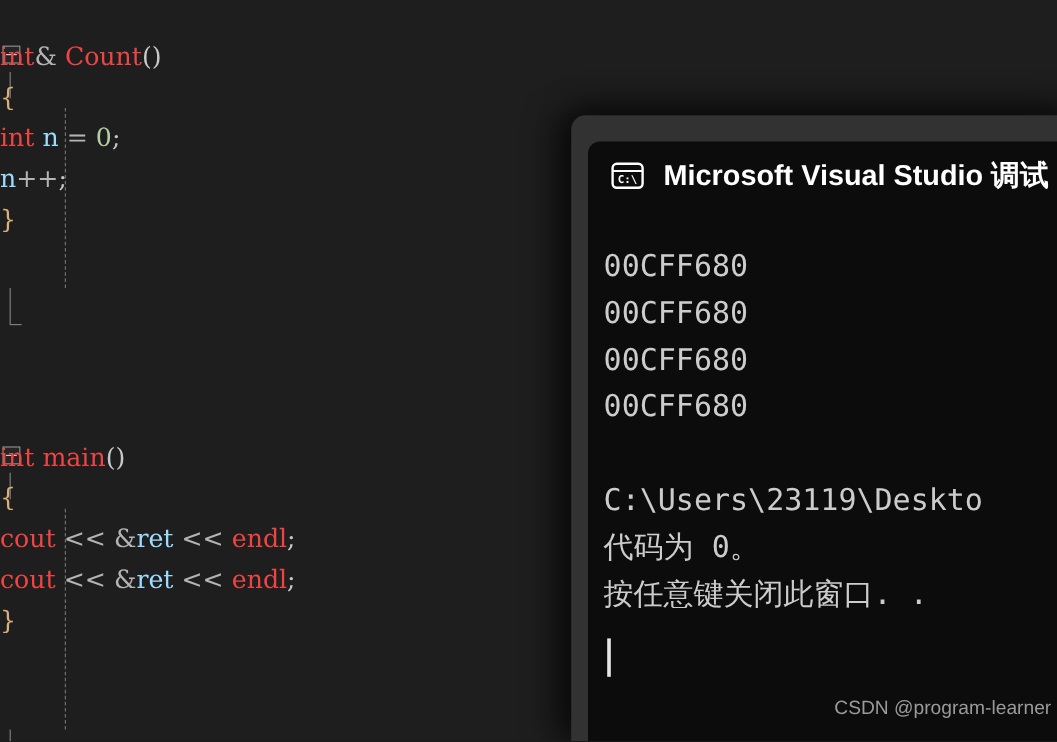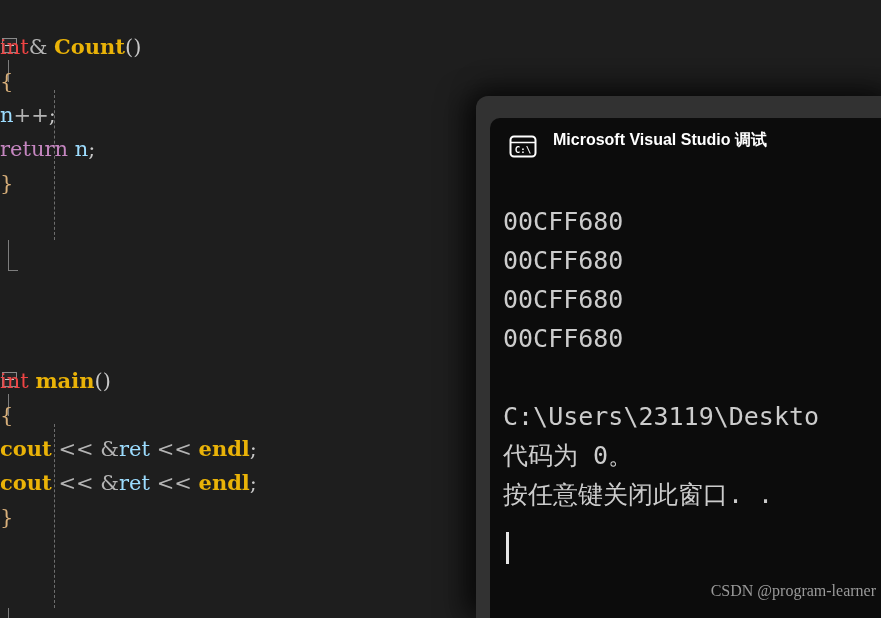--- a/index.html
+++ b/index.html
@@ -44,21 +44,21 @@
     position: absolute;
     left: 0;
     top: 0;
   }
   .indent-1 { padding-left: 10px; }
   .indent-2 { padding-left: 65px; }
 
   
   .kw       { color: #ef4444; }
   .ctl      { color: #c586c0; }
-  .fn       { color: #eab308; font-weight: bold; }
+  .fn       { color: #ef4444; }
   .var      { color: #9cdcfe; }
   .num      { color: #b5cea8; }
   .op       { color: #b4b4b4; }
   .punc     { color: #c8c8c8; }
   .brace    { color: #d9b07b; }
   .plain    { color: #d4d4d4; }
 
   
   .fold-box {
     position: absolute;
@@ -129,21 +129,21 @@
     left: 18px;
     top: 14px;
     width: 30px;
     height: 30px;
   }
   #console-title {
     position: absolute;
     left: 63px;
     top: 12px;
     font-family: "Liberation Sans", sans-serif;
-    font-size: 16px;
+    font-size: 24px;
     font-weight: bold;
     color: #ffffff;
     white-space: nowrap;
   }
   #console-output {
     position: absolute;
     left: 13px;
     top: 84px;
     width: 420px;
   }
@@ -160,21 +160,21 @@
     left: 16px;
     top: 414px;
     width: 3px;
     height: 32px;
     background: #e6e6e6;
   }
   #watermark {
     position: absolute;
     right: 20px;
     bottom: 18px;
-    font-family: Liberation Serif, serif;
+    font-family: Liberation Sans, sans-serif;
     font-size: 16px;
     color: #9a9a9a;
     white-space: nowrap;
   }
 </style>
 </head>
 <body>
 
 <div id="screen">
 
@@ -182,22 +182,22 @@
 
     <div class="code-block" id="block-count">
       <div class="fold-box"></div>
       <div class="fold-solid" style="top:30px; height:22px;"></div>
       <div class="fold-dash" style="top:60px; height:150px;"></div>
       <div class="fold-solid" style="top:210px; height:30px;"></div>
       <div class="fold-foot" style="top:240px;"></div>
 
       <div class="code-line indent-1"><span class="code-text"><span class="kw">int</span><span class="op">&amp; </span><span class="fn">Count</span><span class="punc">()</span></span></div>
       <div class="code-line indent-1"><span class="code-text"><span class="brace">{</span></span></div>
+      <div class="code-line indent-2"><span class="code-text"><span class="kw">int</span><span class="plain"> </span><span class="var">n</span><span class="plain"> </span><span class="op">=</span><span class="plain"> </span><span class="num">0</span><span class="punc">;</span></span></div>
       <div class="code-line indent-2"><span class="code-text"><span class="var">n</span><span class="op">++</span><span class="punc">;</span></span></div>
-      <div class="code-line indent-2"><span class="code-text"><span class="ctl">return</span><span class="plain"> </span><span class="var">n</span><span class="punc">;</span></span></div>
       <div class="code-line indent-1"><span class="code-text"><span class="brace">}</span></span></div>
     </div>
 
     <div class="code-block" id="block-main">
       <div class="fold-box"></div>
       <div class="fold-solid" style="top:30px; height:22px;"></div>
       <div class="fold-dash" style="top:60px; height:184px;"></div>
       <div class="fold-solid" style="top:244px; height:30px;"></div>
       <div class="fold-foot" style="top:274px;"></div>
 

